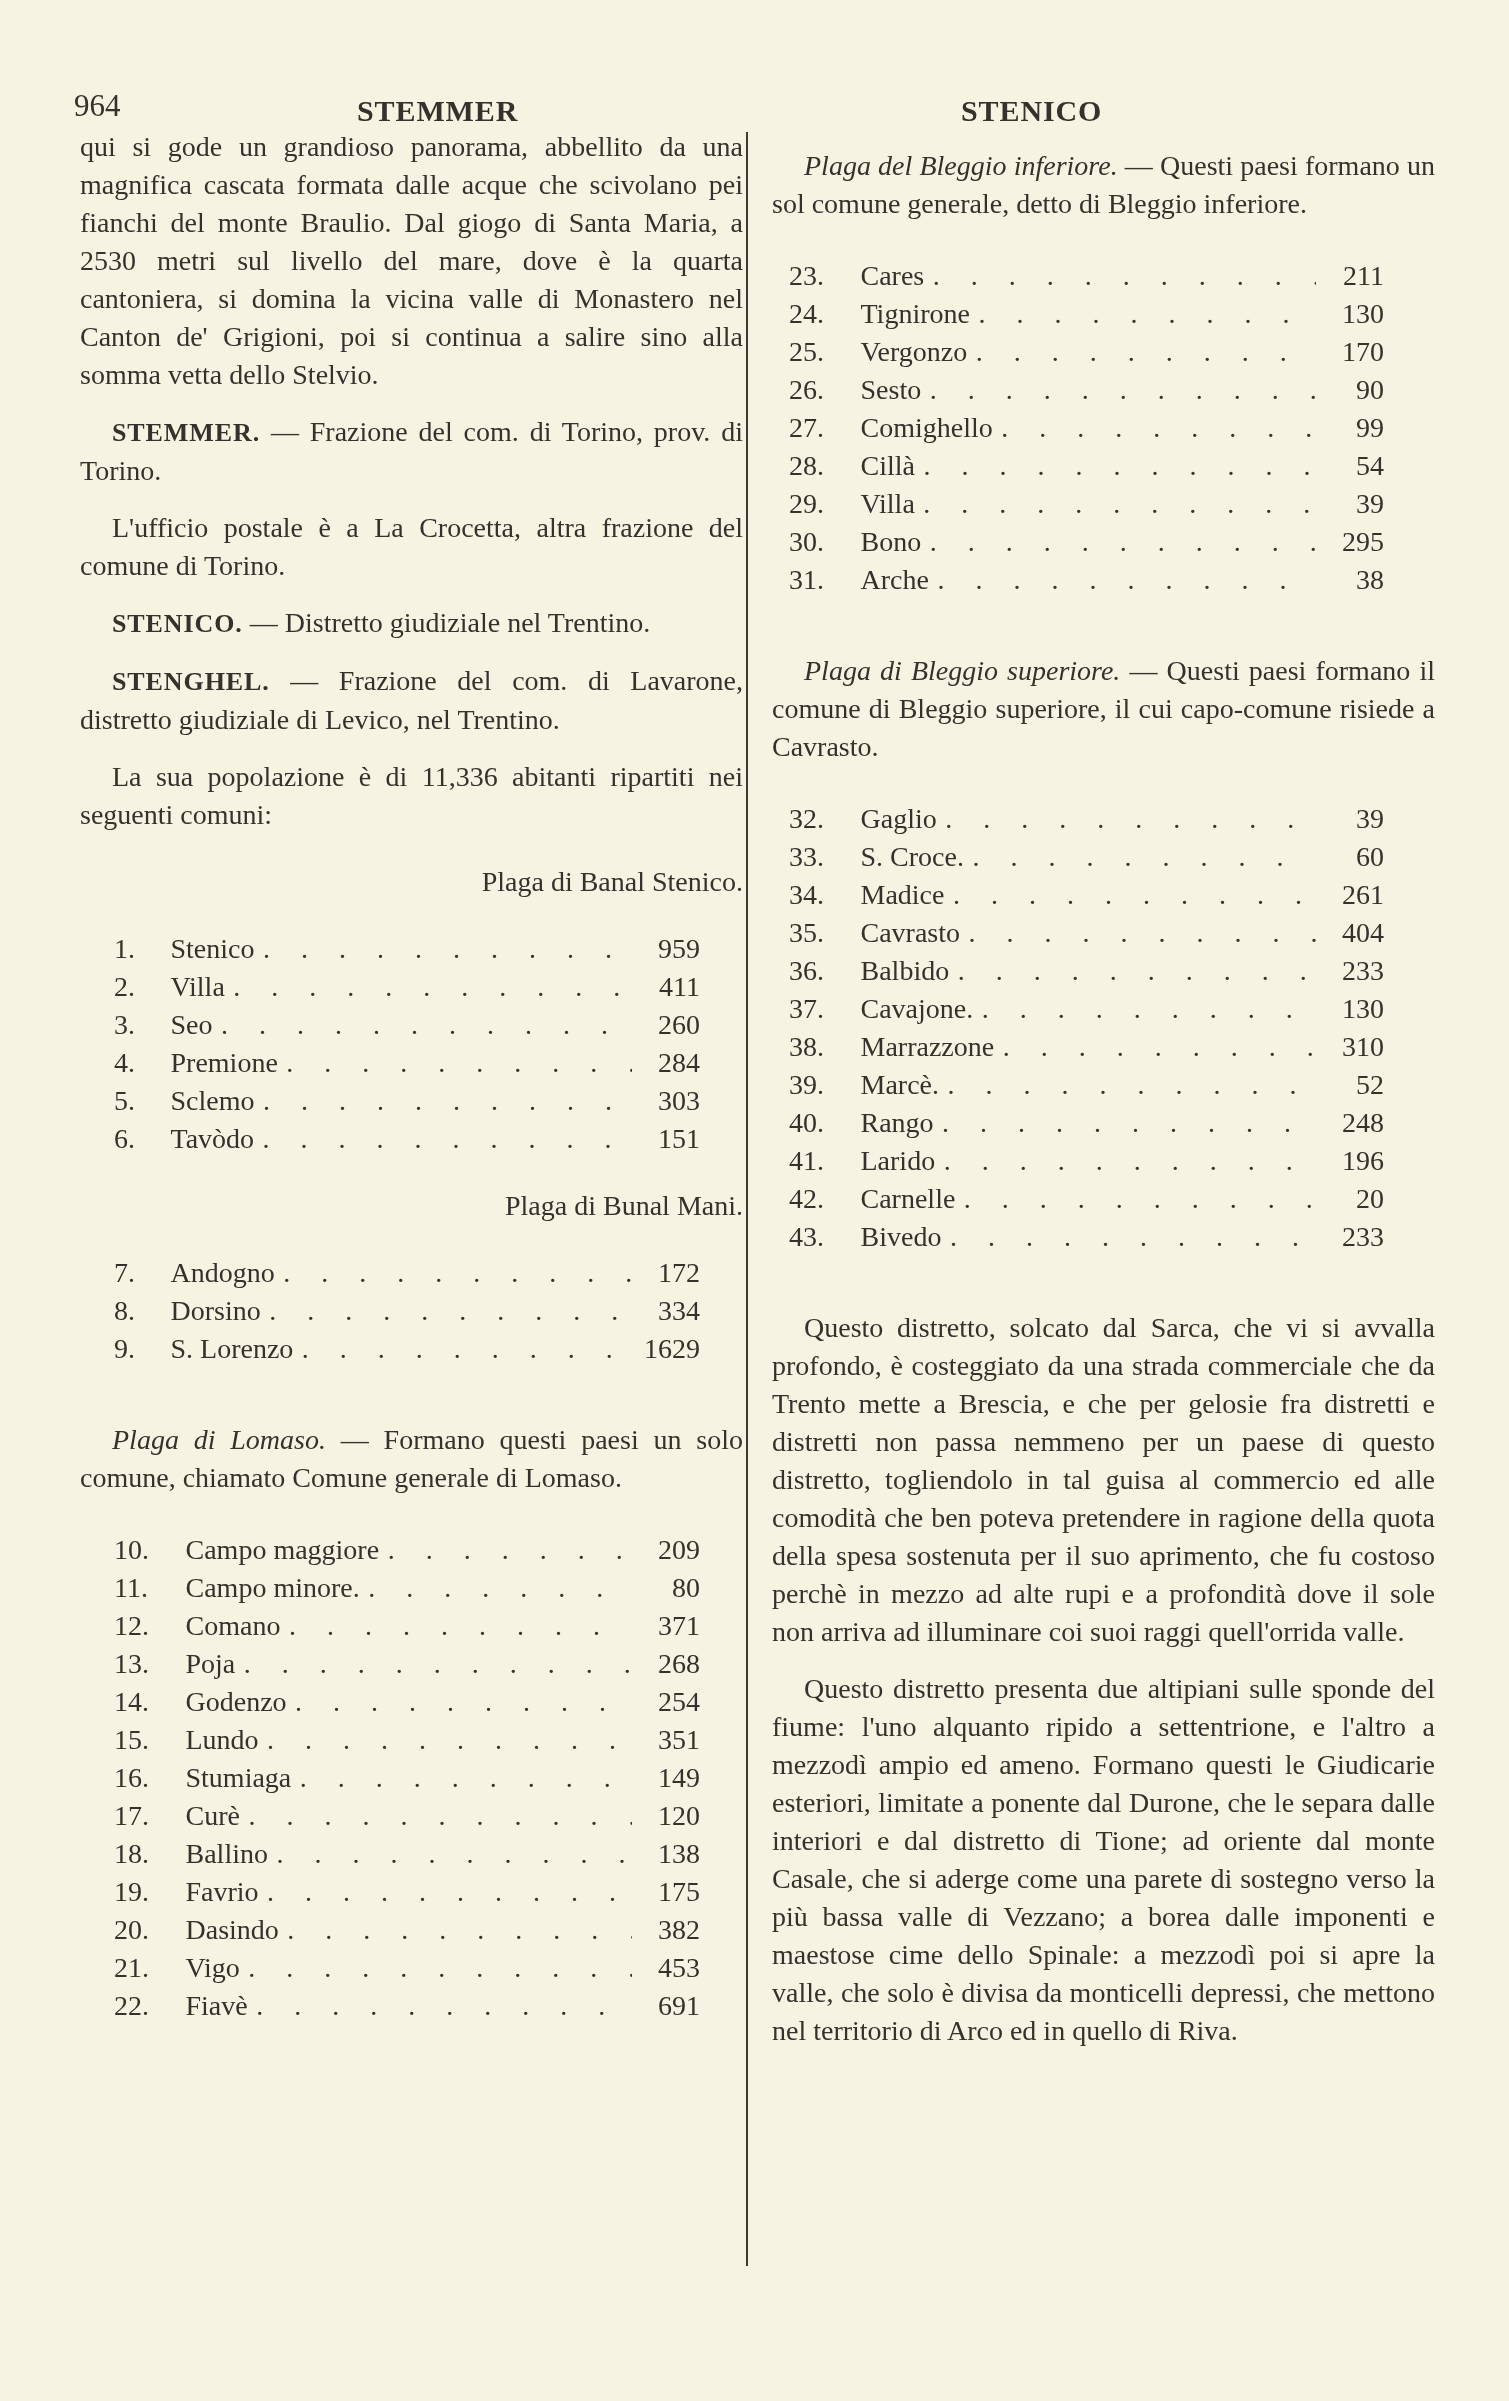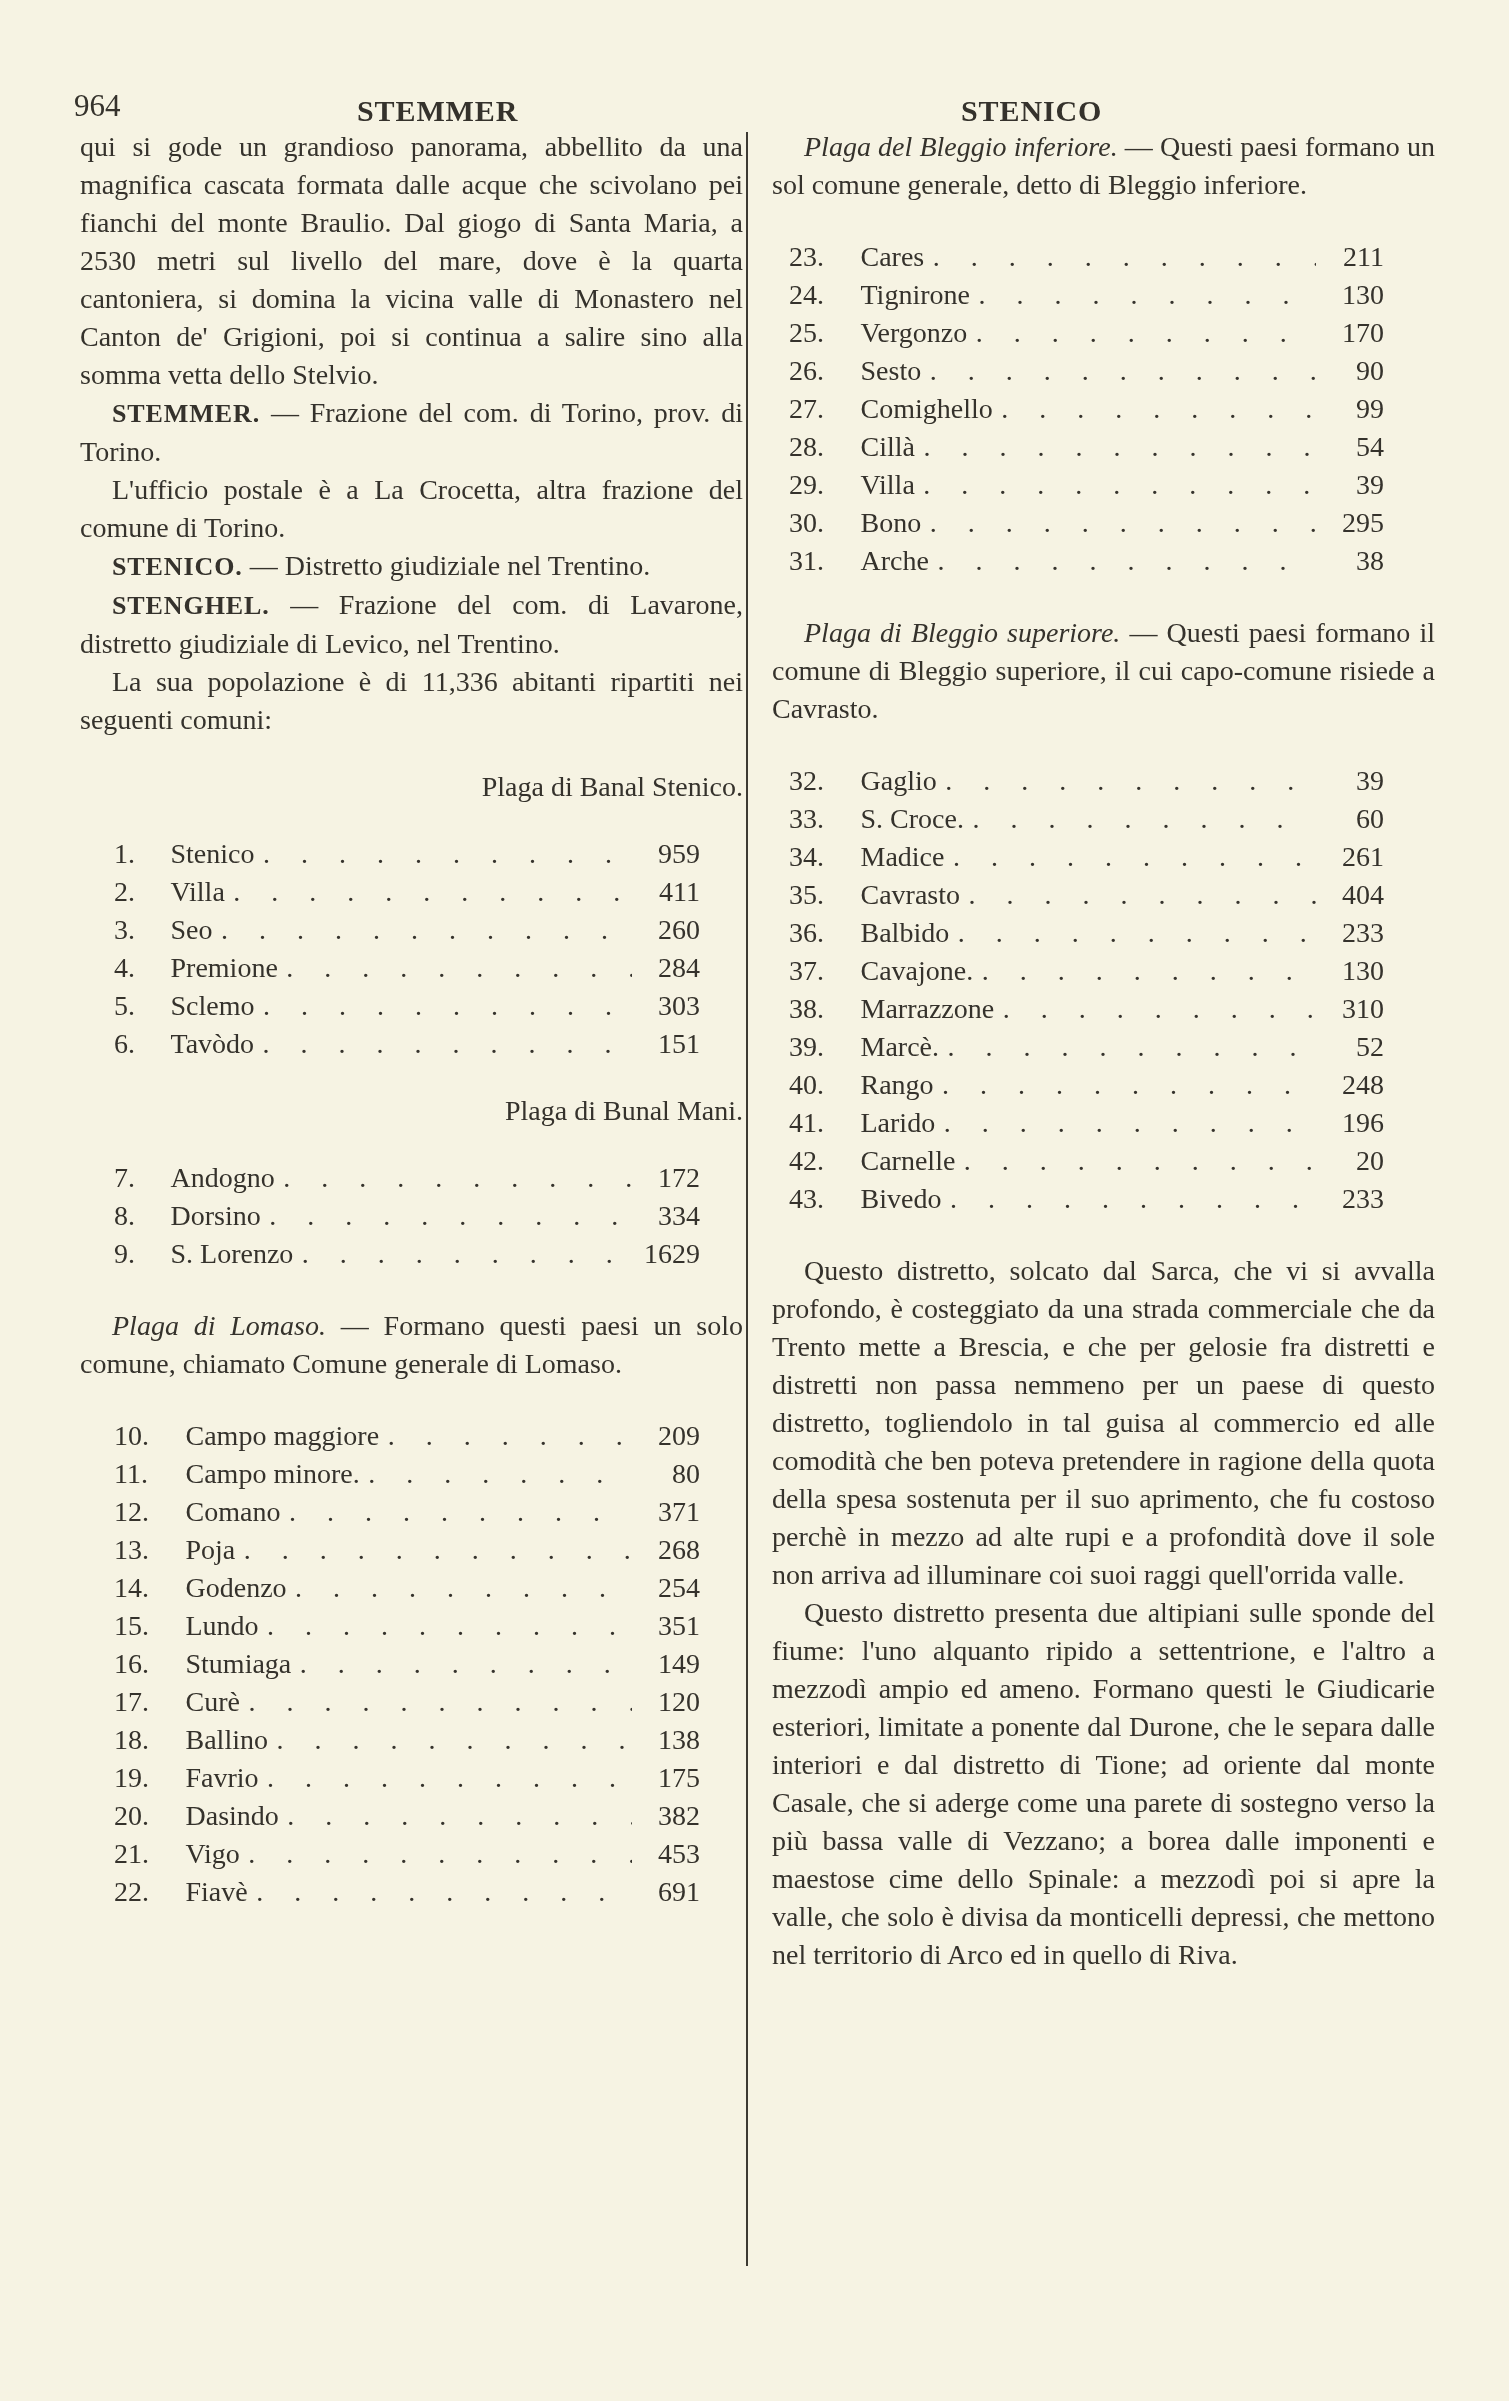--- a/index.html
+++ b/index.html
@@ -13,21 +13,21 @@
   }
   .page-number { position: absolute; left: 74px; top: 88px; font-size: 31px; }
   .running-head { position: absolute; top: 94px; font-size: 30px; letter-spacing: 0.9px; font-weight: bold; }
   .running-head.left { left: 357px; }
   .running-head.right { left: 961px; }
   .divider { position: absolute; left: 746px; top: 132px; width: 1.7px; height: 2134px; background: #3d3a33; }
   .col { position: absolute; top: 128px; width: 663px; font-size: 28px; line-height: 38px; }
   .col.left { left: 80px; }
   .col.right { left: 772px; }
   p { margin: 0; text-align: justify; }
-  p.indent { text-indent: 32px; }
+  p.indent { text-indent: 32px; margin-top: 19px; }
   .entry-head { font-weight: bold; letter-spacing: 0.9px; font-size: 26px; }
   .it { font-style: italic; }
   .center-head { text-align: right; margin: 29px 0 29px 0; }
   .spacer { height: 34px; }
   .list { margin: 0; padding: 0; list-style: none; }
   .row { display: flex; align-items: baseline; height: 38px; }
   .row .num { width: 48px; text-align: left; margin-right: 8.5px; }
   .row.wide .num { width: 63px; }
   .row .name { white-space: nowrap; }
   .row .dots { flex: 1; overflow: hidden; white-space: nowrap; margin: 0 8.5px; letter-spacing: 12px; }

